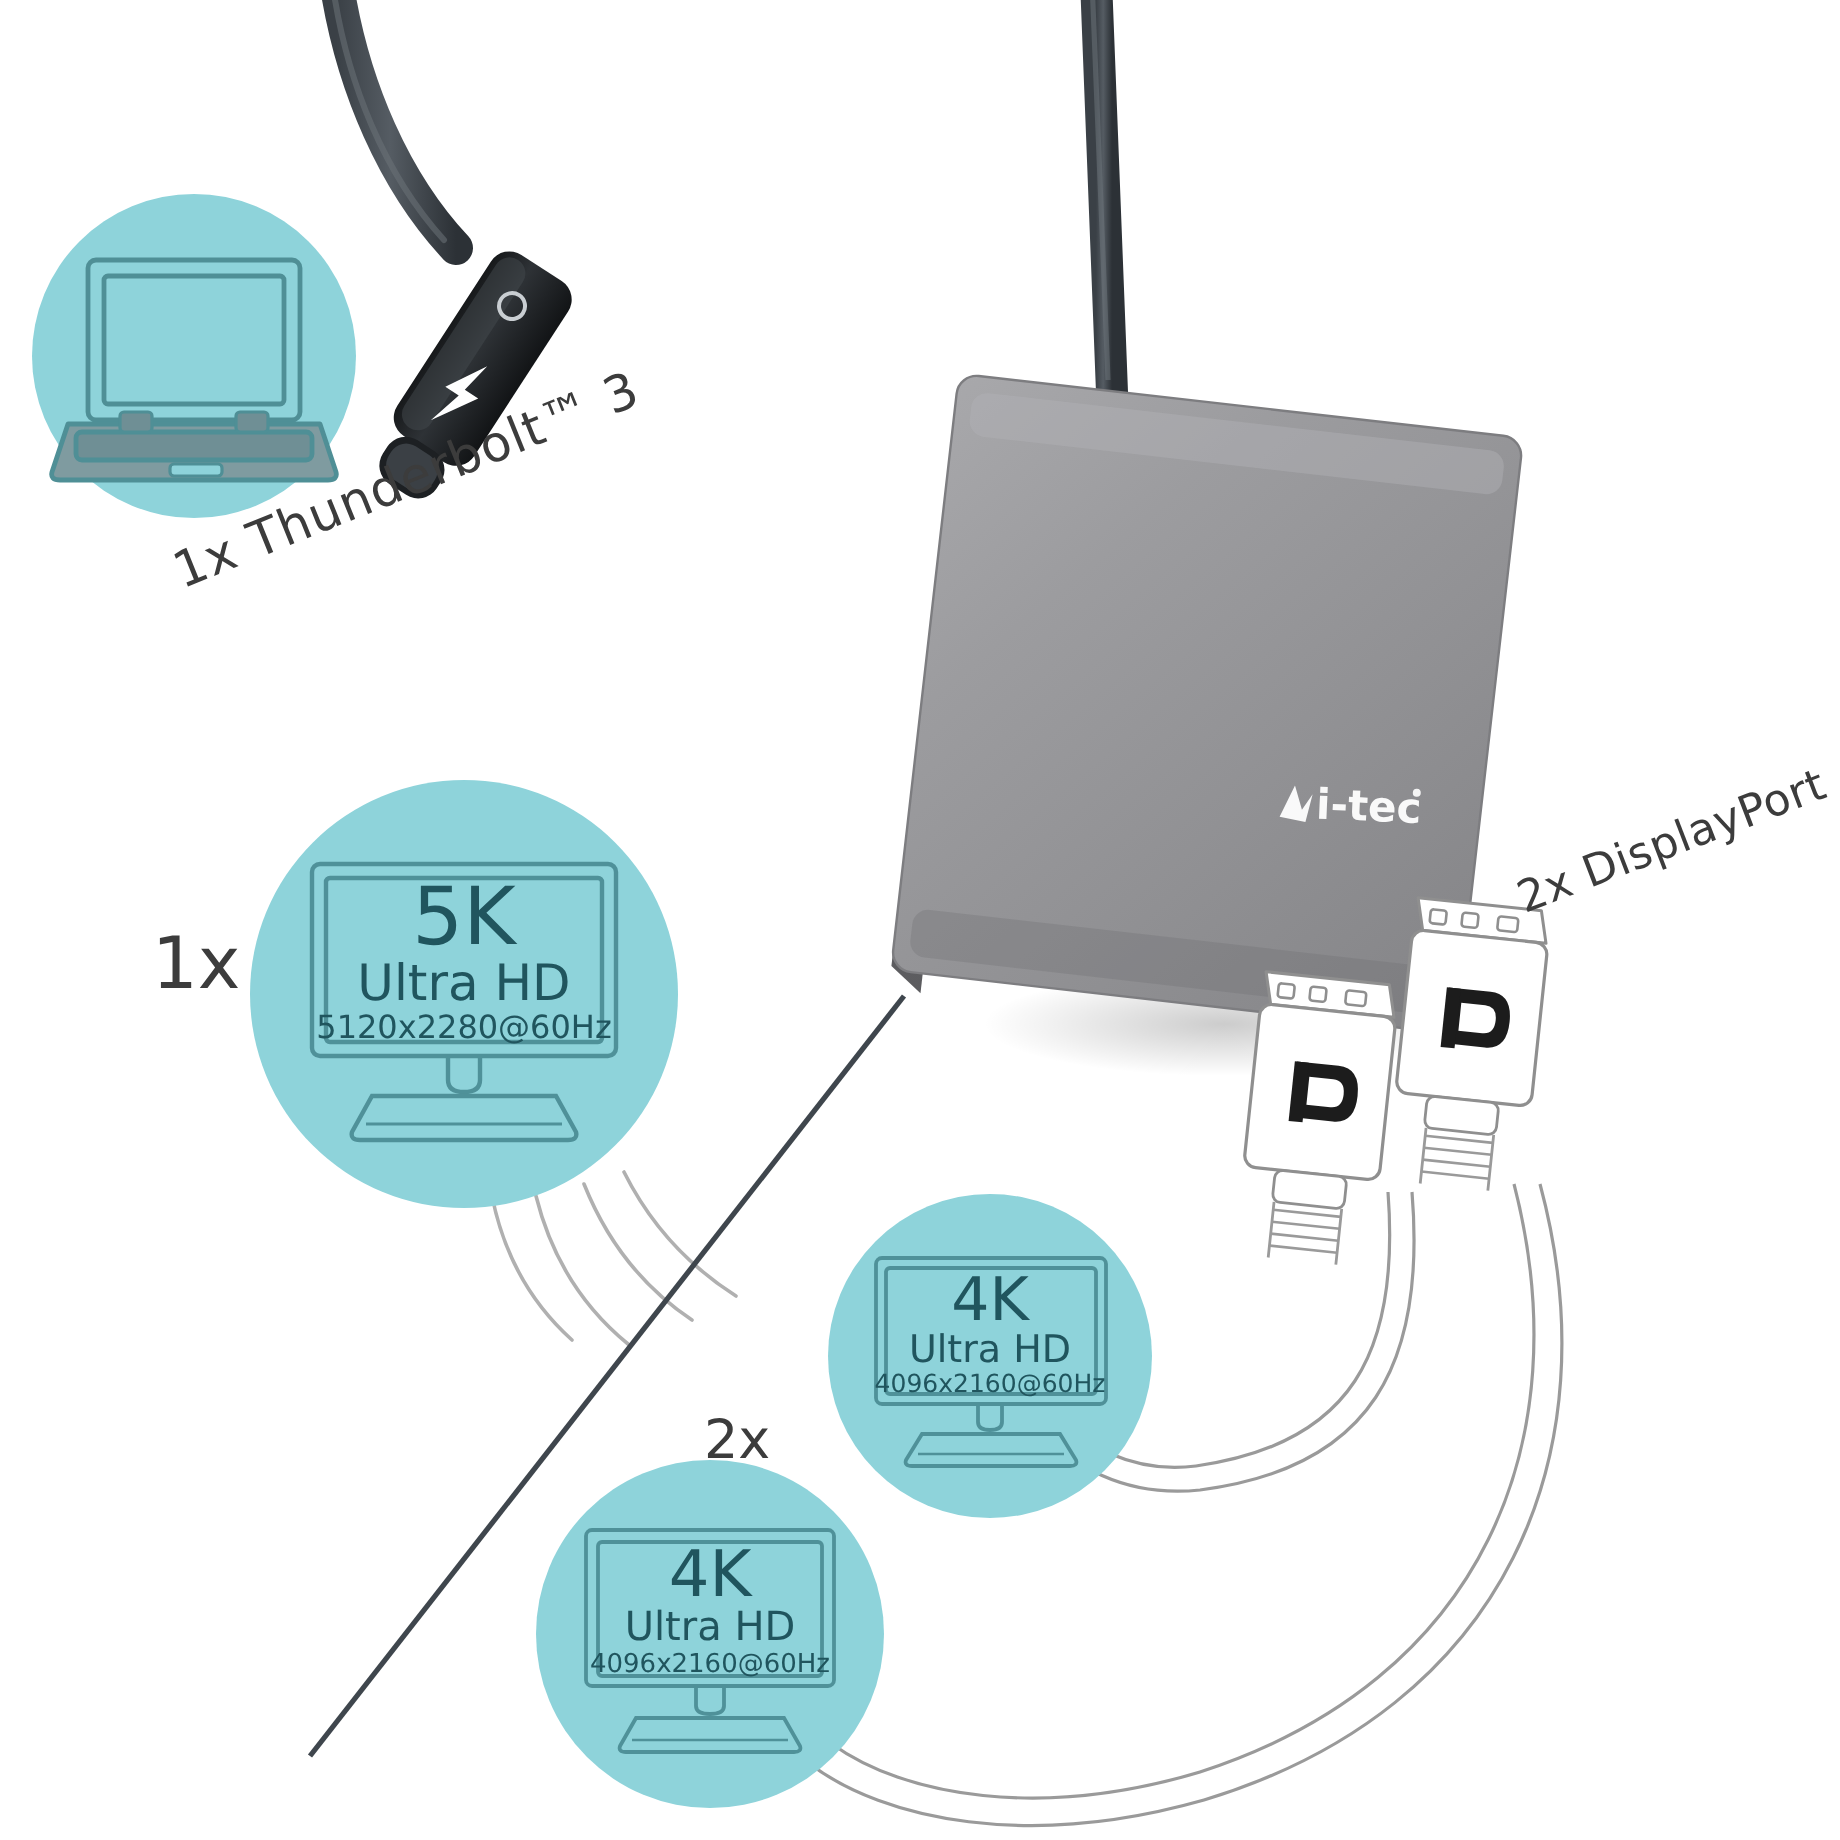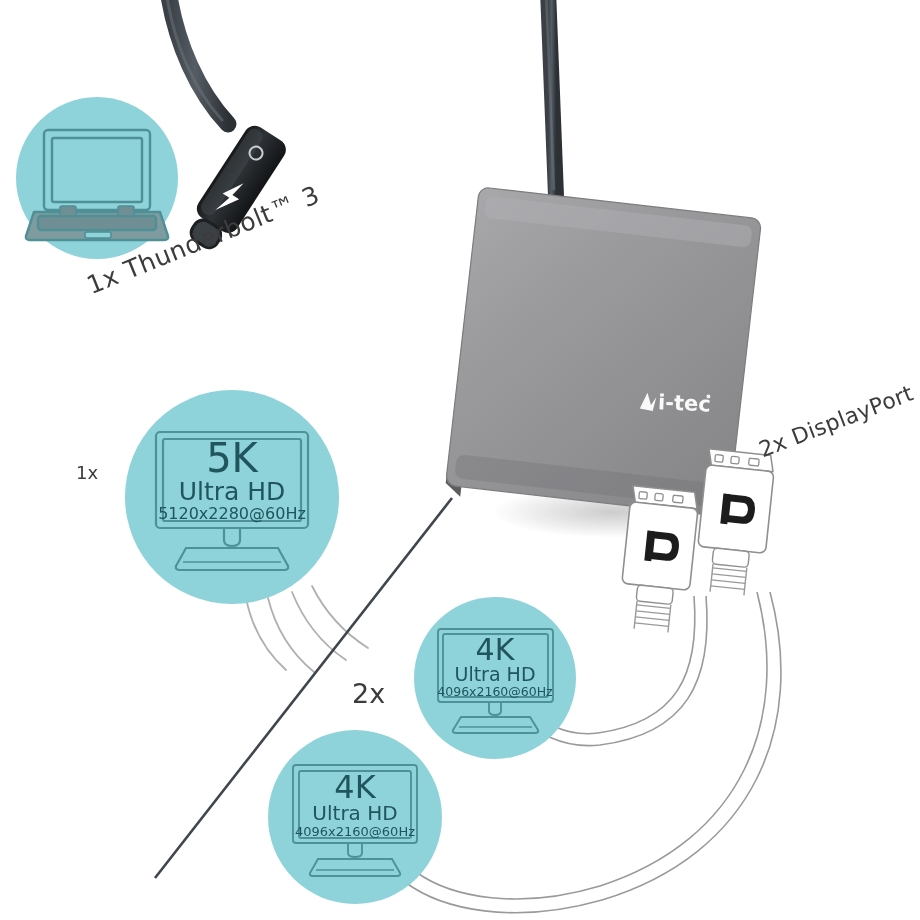--- a/index.html
+++ b/index.html
@@ -40,25 +40,25 @@
     left: 760px;
     top: 438px;
     font-size: 22px;
     letter-spacing: 0.3px;
     transform: rotate(-21deg);
     transform-origin: 0 50%;
   }
   #lbl-1x {
     left: 76px;
     top: 462px;
-    font-size: 18px;
+    font-size: 36px;
   }
   #lbl-2x {
     left: 352px;
-    top: 678px;
+    top: 705px;
     font-size: 27px;
   }
 </style>
 </head>
 <body>
 
 <div id="stage">
 
   <svg id="art" viewBox="0 0 920 920">
     <defs>

